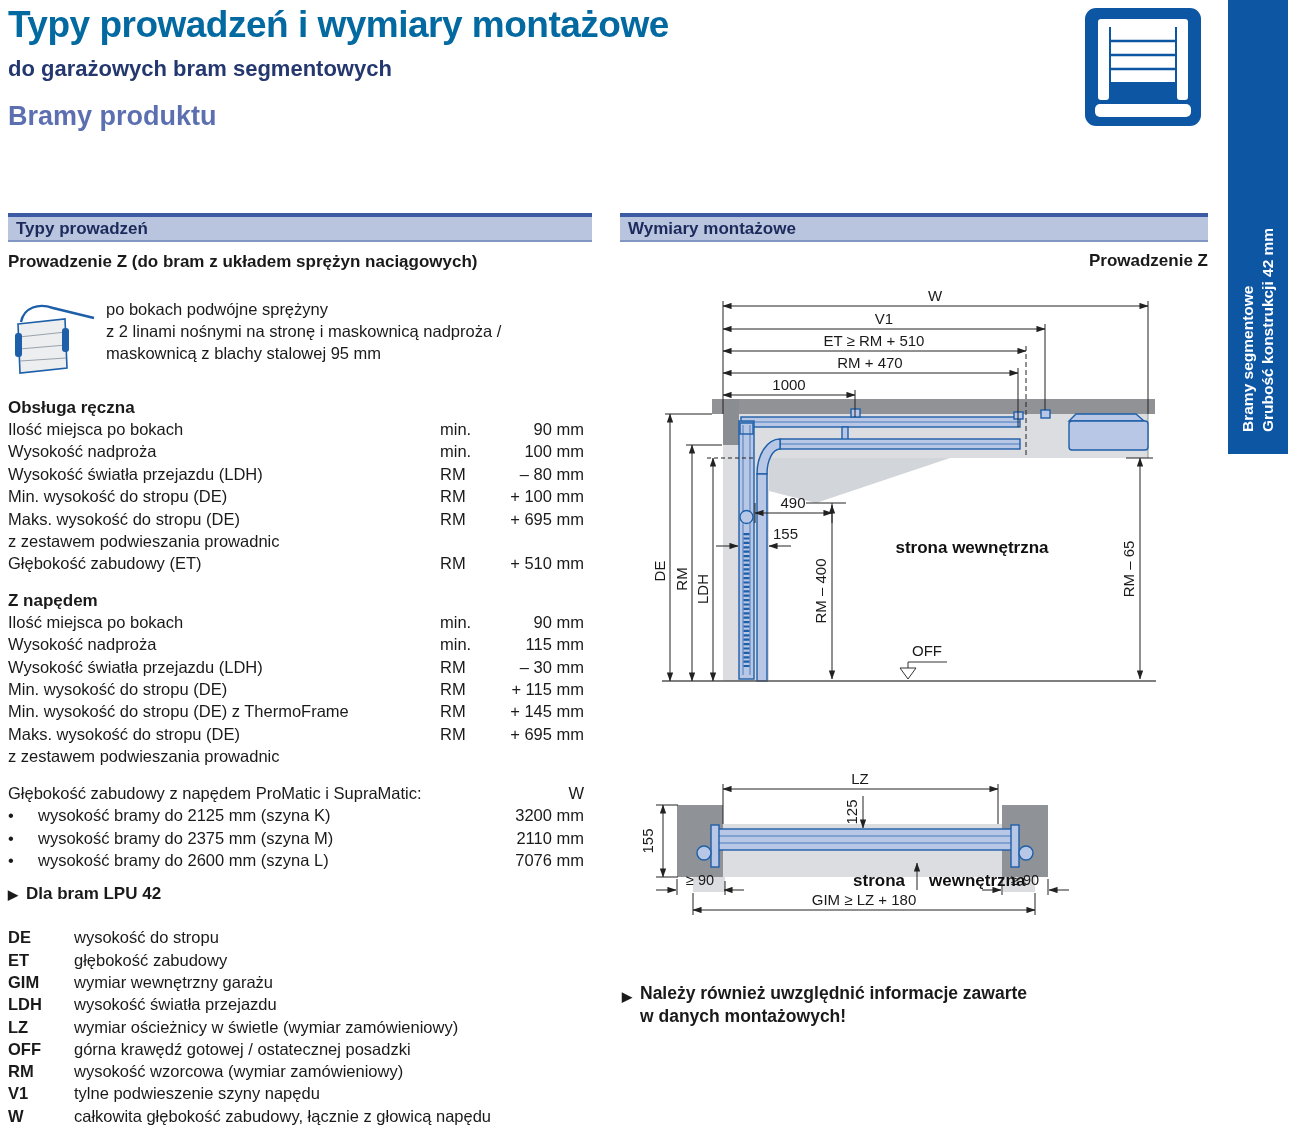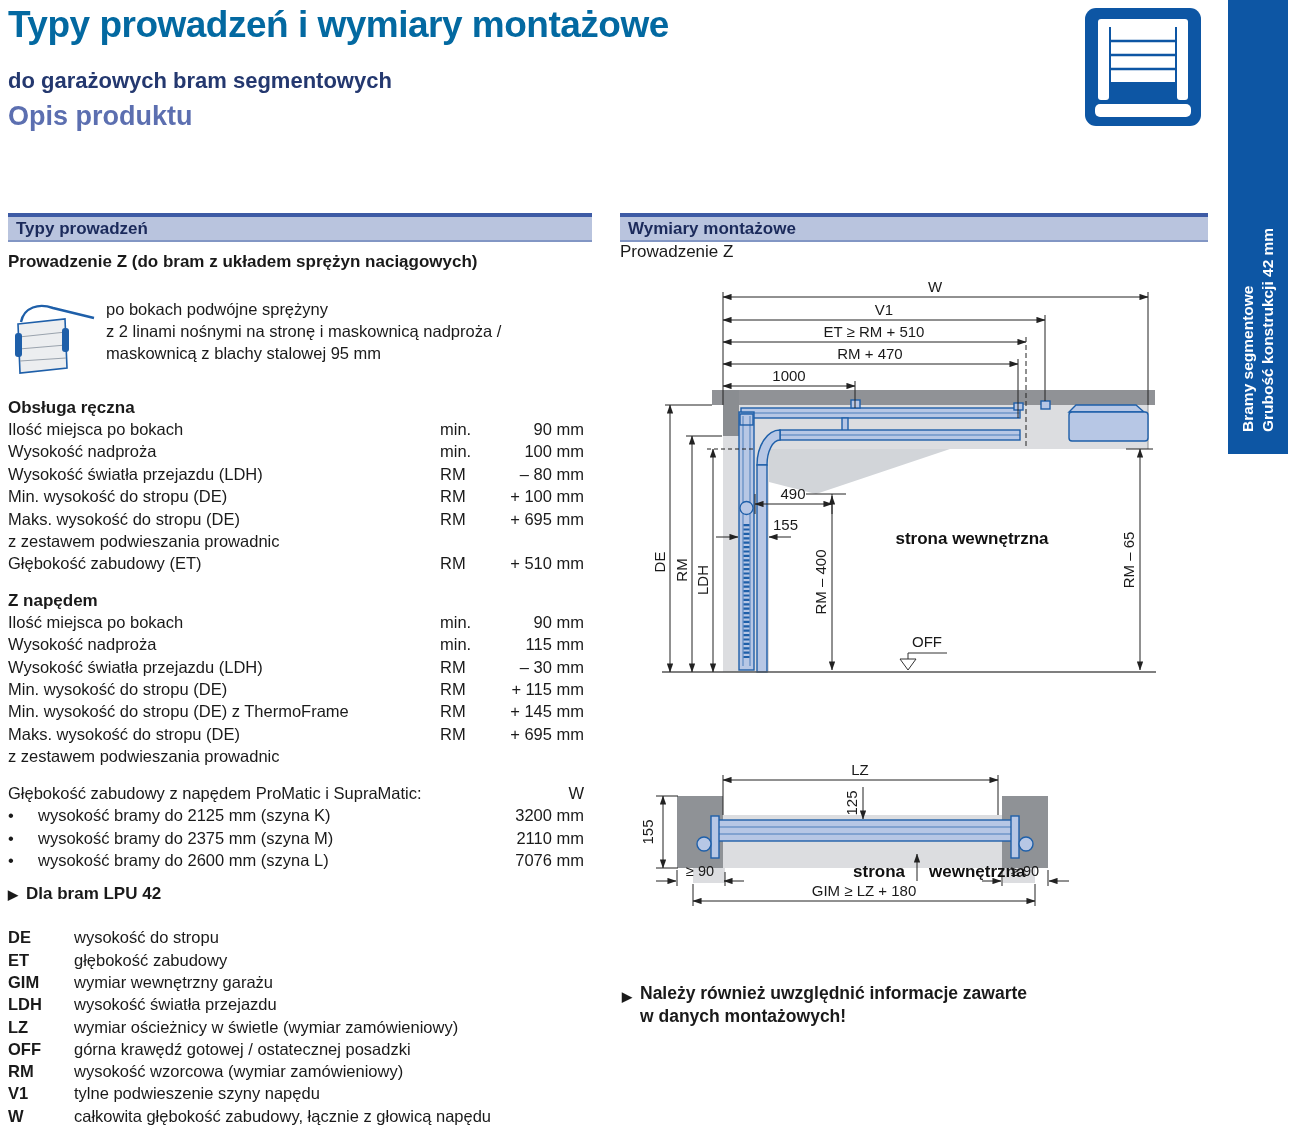--- a/index.html
+++ b/index.html
@@ -1,21 +1,21 @@
 <!DOCTYPE html>
 <html><head>
 <meta charset="utf-8">
 <style>
   html,body{margin:0;padding:0;background:#ffffff;}
   .page{position:relative;width:1300px;height:1130px;background:#fff;overflow:hidden;
         font-family:"Liberation Sans",sans-serif;color:#1a1a1a;}
 
   
   .h-title{position:absolute;left:8px;top:4px;font-size:37px;font-weight:bold;color:#0369a1;letter-spacing:-0.5px;}
-  .h-sub{position:absolute;left:8px;top:56px;font-size:22px;font-weight:bold;color:#24386f;margin-top:12px;}
+  .h-sub{position:absolute;left:8px;top:56px;font-size:22px;font-weight:bold;color:#24386f;}
   .h-opis{position:absolute;left:8px;top:101px;font-size:27px;font-weight:bold;color:#5c6fb0;}
 
   
   .bar{height:23px;background:#b9c4de;border-top:4px solid #3d5ba5;border-bottom:2px solid #8296c4;
        display:flex;align-items:center;padding-left:8px;font-weight:bold;font-size:17px;color:#1b2a5b;}
 
   .leftcol{position:absolute;left:8px;top:213px;width:584px;}
   .rightcol{position:absolute;left:620px;top:213px;width:588px;}
 
   .lead-title{margin-top:10px;font-size:17px;font-weight:bold;}
@@ -30,42 +30,42 @@
   .drow{display:grid;grid-template-columns:460px 116px;font-size:16.5px;line-height:22.4px;}
   .brow{display:grid;grid-template-columns:14px 16px 430px 116px;font-size:16.5px;line-height:22.4px;}
 
   .lpu{display:flex;align-items:baseline;margin-top:13px;font-size:17px;font-weight:bold;}
   .tri{font-size:13px;margin-right:8px;}
 
   .legend{margin-top:22px;}
   .lrow{display:grid;grid-template-columns:66px 510px;font-size:16.5px;line-height:22.3px;}
   .lterm{font-weight:bold;}
 
-  .pz-title{font-size:17px;font-weight:normal;}
+  .pz-title{margin-top:9px;font-size:17px;font-weight:bold;text-align:right;}
 
   .note{position:absolute;left:622px;top:982px;display:flex;font-size:17.5px;font-weight:bold;line-height:23px;}
 
   
   .sidebar{position:absolute;left:1228px;top:0;width:60px;height:454px;background:#0d56a4;}
 
   .appicon{position:absolute;left:1085px;top:8px;}
 
   svg text{font-family:"Liberation Sans",sans-serif;}
   .dt{font-size:15px;fill:#1a1a1a;}
   .dtb{font-size:17px;font-weight:bold;fill:#111;}
   .dts{font-size:14.5px;fill:#1a1a1a;}
 </style>
 </head>
 <body>
 
 <div class="page">
 
   <div class="h-title">Typy prowadzeń i wymiary montażowe</div>
   <div class="h-sub">do garażowych bram segmentowych</div>
-  <div class="h-opis">Opis produktu</div>
+  <div class="h-opis">Bramy produktu</div>
 
   <div class="appicon">
     <svg width="116" height="118" viewBox="0 0 116 118">
       <rect x="0" y="0" width="116" height="118" rx="11" fill="#0d56a4"></rect>
       <rect x="13" y="11" width="90" height="8" rx="3" fill="#fff"></rect>
       <rect x="13" y="14" width="11" height="78" rx="3" fill="#fff"></rect>
       <rect x="92" y="14" width="11" height="78" rx="3" fill="#fff"></rect>
       <rect x="26" y="19" width="64" height="55" fill="#fff"></rect>
       <g stroke="#0d56a4" stroke-width="2.6">
         <line x1="26" y1="33" x2="90" y2="33"></line>

